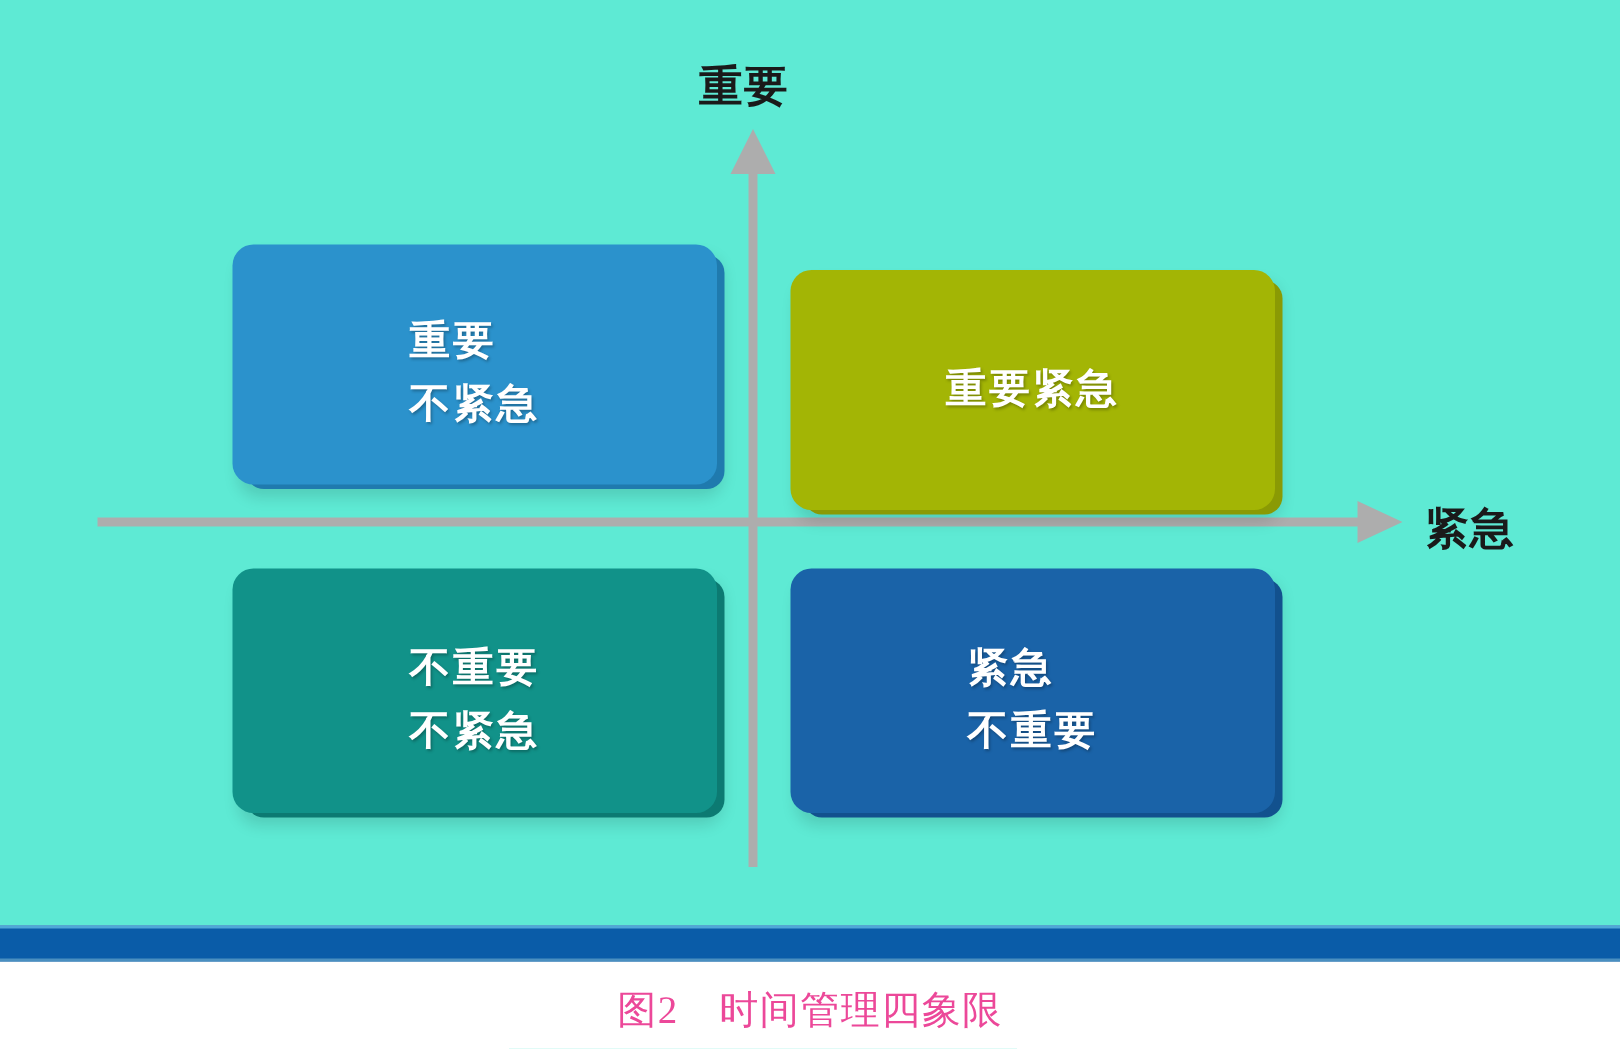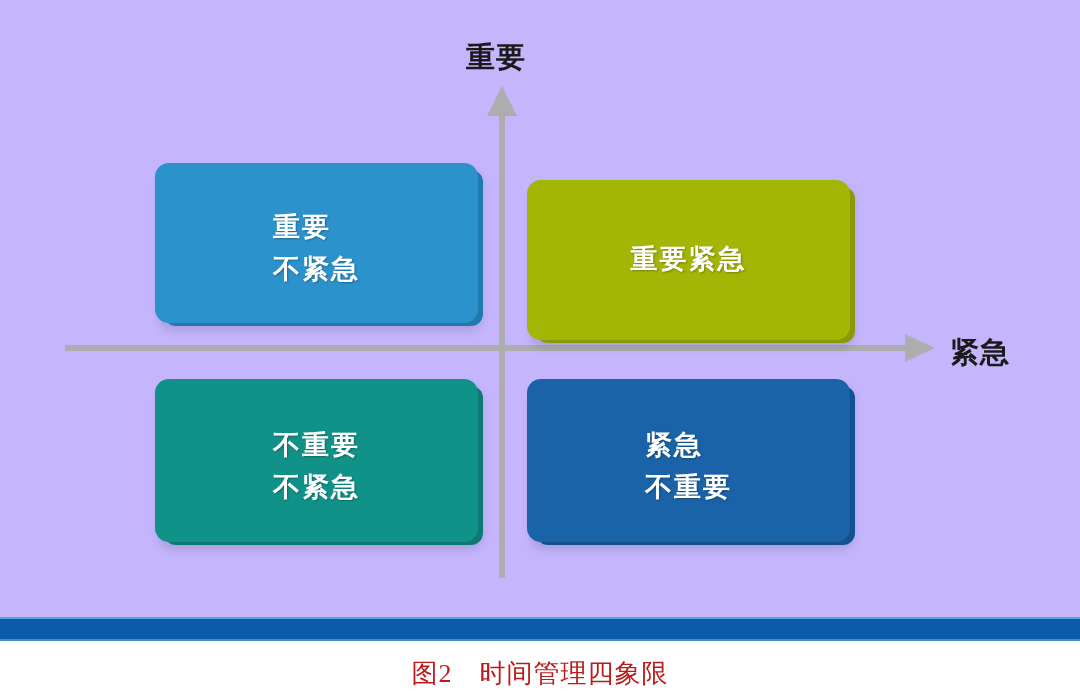--- a/index.html
+++ b/index.html
@@ -15,21 +15,21 @@
     position:relative;
     width:1080px; height:699px;
     background:#ffffff;
   }
 
   
   .canvas {
     position:absolute;
     left:0; top:0;
     width:1080px; height:617px;
-    background:#c4b5fd;
+    background:#5eead4;
   }
 
   
   .axis-h-line {
     position:absolute;
     left:65px; top:345px;
     width:845px; height:6px;
     background:#adadad;
   }
   .axis-h-arrow {
@@ -142,21 +142,21 @@
     border-bottom:2px solid #4a8fc0;
   }
 
   
   .caption {
     position:absolute;
     left:0; top:656px;
     width:1080px;
     text-align:center;
     font-size:26px;
-    color:#b91c1c;
+    color:#ec4899;
     font-family:"Liberation Serif","DejaVu Serif",serif;
     letter-spacing:1px;
     white-space:pre;
   }
 </style>
 </head>
 <body>
 
 <div id="page">
 

